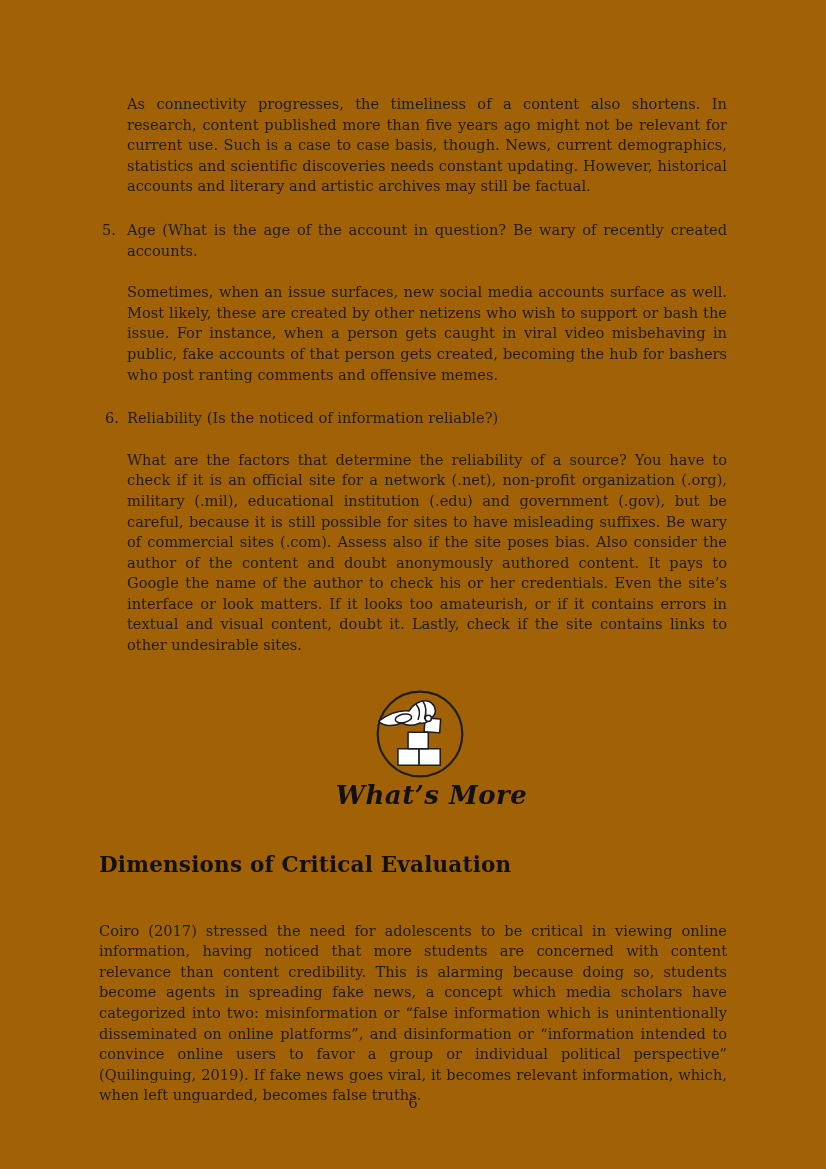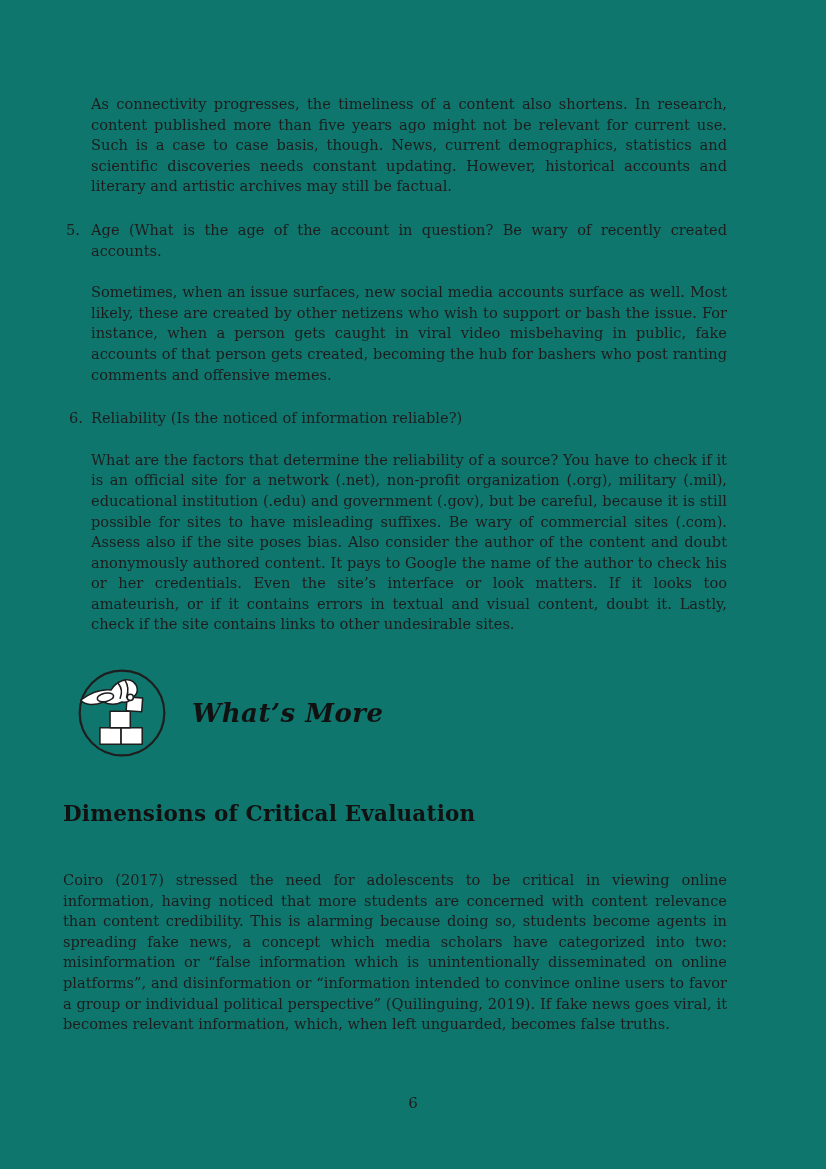--- a/index.html
+++ b/index.html
@@ -1,26 +1,26 @@
 <!DOCTYPE html>
 <html><head>
 <meta charset="utf-8">
 <style>
   html, body { margin: 0; padding: 0; background: #ffffff; }
   .page {
     position: relative;
     width: 826px;
     height: 1169px;
     margin: 0 auto;
-    background: #0f766e;
+    background: #a16207;
     font-family: "DejaVu Serif", "Liberation Serif", serif;
     color: #1d1d1d;
     overflow: hidden;
     box-sizing: border-box;
-    padding: 94px 99px 0 63px;
+    padding: 94px 99px 0 99px;
   }
   .body-text {
     font-size: 14.6px;
     line-height: 20.6px;
     text-align: justify;
   }
   .para-indent {
     margin: 0 0 23px 28px;
   }
   .list-item {
@@ -30,20 +30,21 @@
   .list-num {
     position: absolute;
     left: -25px;
     top: 0;
   }
   .item6 .list-num { left: -22px; }
   .whats-more-row {
     display: flex;
     align-items: center;
     margin: 32px 0 0 13px;
+    flex-direction: column;
   }
   .wm-icon-wrap {
     width: 92px;
     height: 92px;
     flex: 0 0 auto;
   }
   .wm-title {
     margin-left: 24px;
     font-size: 26px;
     font-weight: bold;

